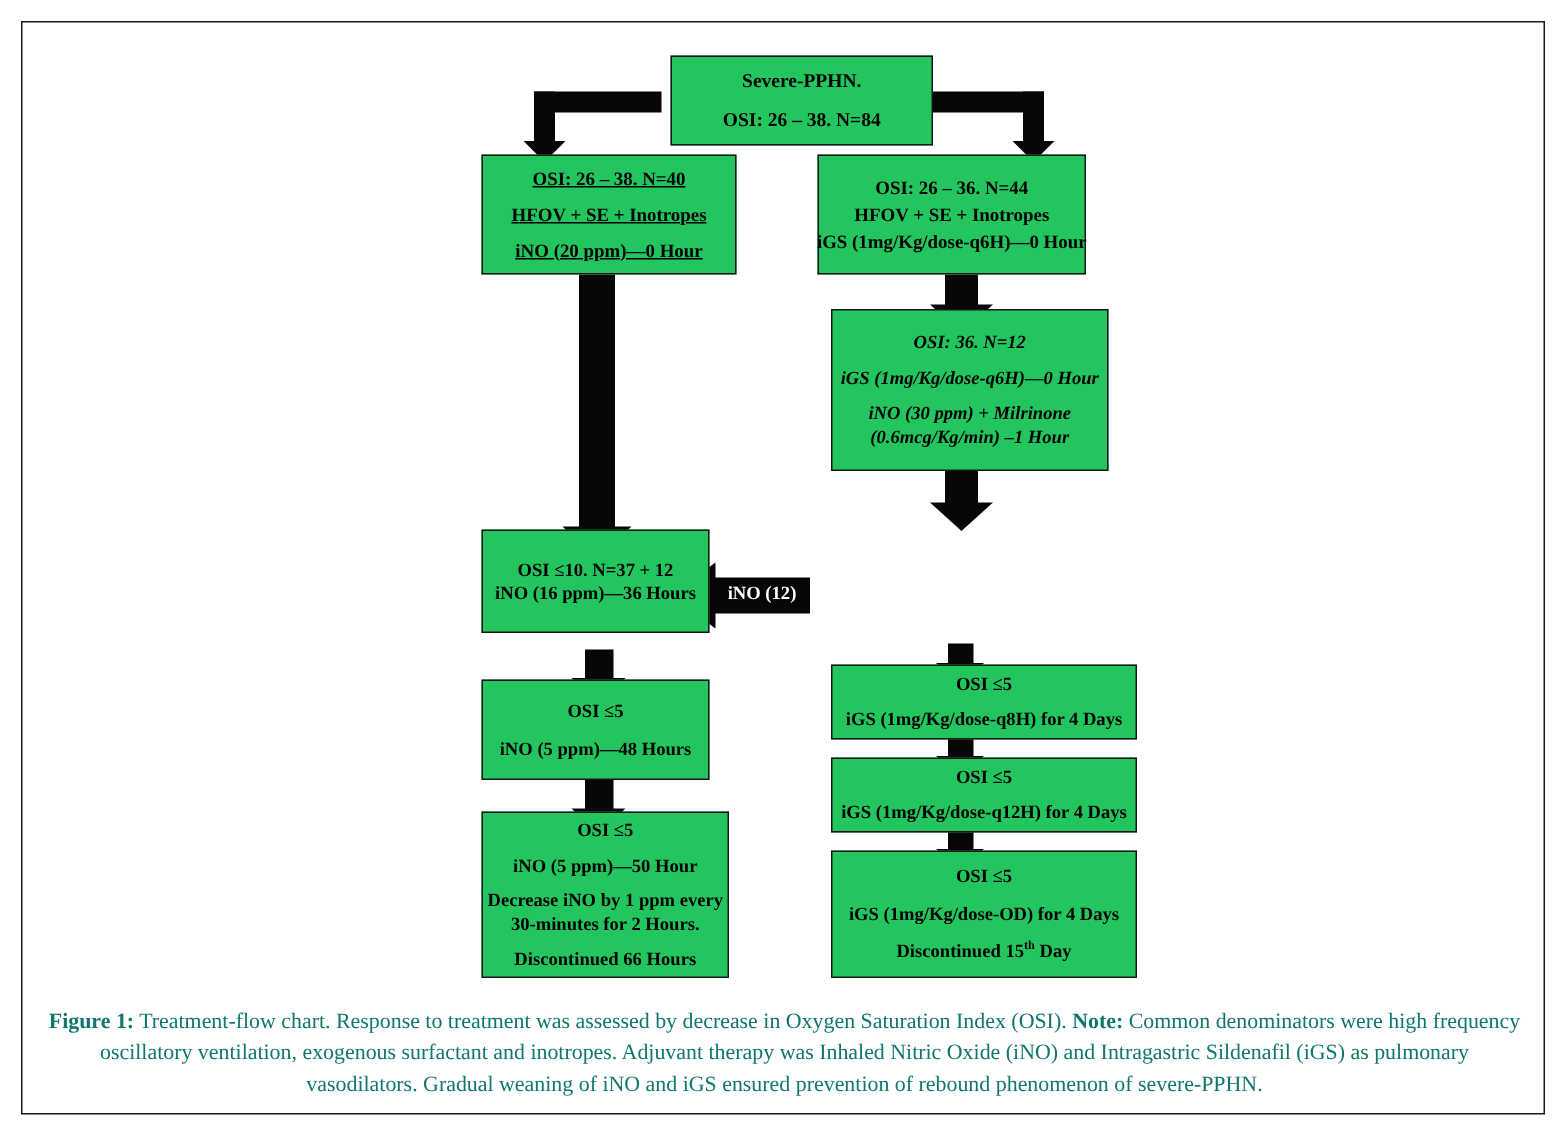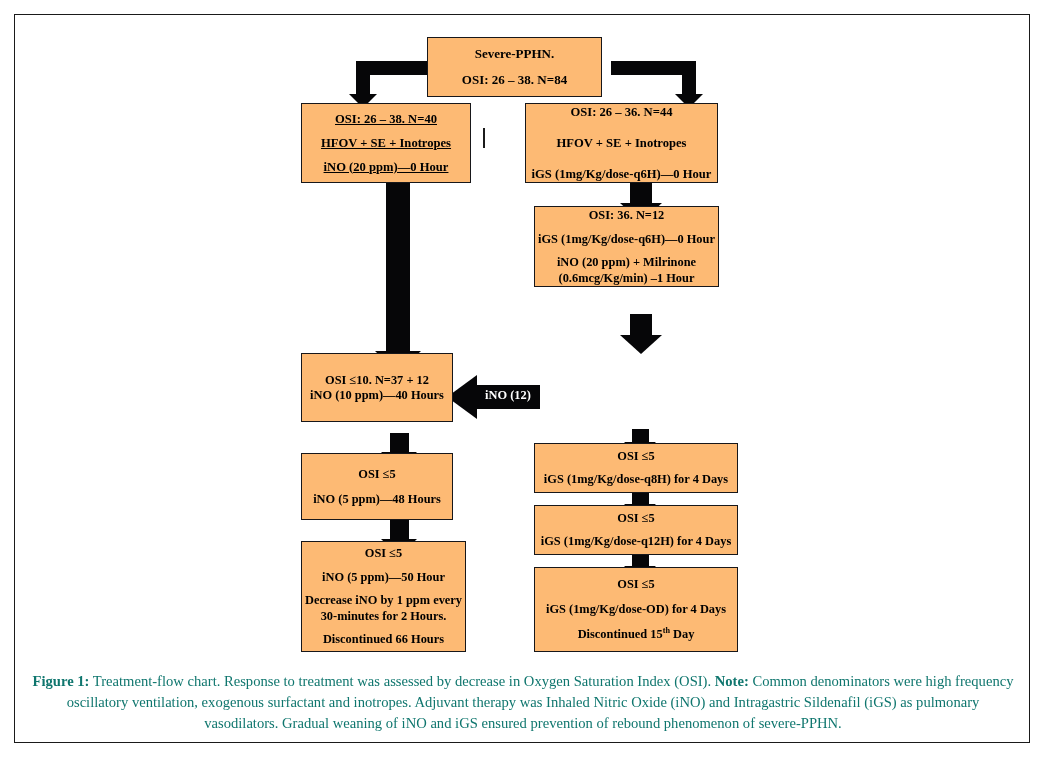--- a/index.html
+++ b/index.html
@@ -10,24 +10,24 @@
   #frame{
     position:absolute;left:14px;top:14px;width:1016px;height:729px;
     border:1.5px solid #1a1a1a;box-sizing:border-box;background:#fff;
   }
 
   #figure-area{position:absolute;left:0;top:0;width:1016px;height:637px;}
 
   
   .node{
     position:absolute;box-sizing:border-box;
-    border:1.5px solid #17171a;background:#fdba74;
+    border:1.5px solid #17171a;background:#22c55e;
     display:flex;flex-direction:column;align-items:center;justify-content:center;
     font-family:"Liberation Serif",serif;font-weight:bold;color:#000;
-    text-align:center;z-index:5;
+    text-align:center;z-index:5;margin-left:20px;
   }
   .node .ln{display:block;white-space:nowrap;}
   .node .ln.tight{line-height:1.12;}
 
   
   .shaft{position:absolute;background:#060608;z-index:2;}
   .head-down{
     position:absolute;width:0;height:0;z-index:2;
     border-left-style:solid;border-right-style:solid;
     border-left-color:transparent;border-right-color:transparent;
@@ -106,36 +106,36 @@
         <span class="ln">Severe-PPHN.</span>
         <span class="ln">OSI: 26 – 38. N=84</span>
       </div>
 
       <div class="node" style="left:286px;top:88px;width:170px;height:80px;font-size:12.6px;gap:9px;text-decoration:underline;">
         <span class="ln">OSI: 26 – 38. N=40</span>
         <span class="ln">HFOV + SE + Inotropes</span>
         <span class="ln">iNO (20 ppm)—0 Hour</span>
       </div>
 
-      <div class="node" style="left:510px;top:88px;width:193px;height:80px;font-size:12.6px;gap:16px;">
+      <div class="node" style="left:510px;top:88px;width:179px;height:80px;font-size:12.6px;gap:3px;">
         <span class="ln">OSI: 26 – 36. N=44</span>
         <span class="ln">HFOV + SE + Inotropes</span>
         <span class="ln">iGS (1mg/Kg/dose-q6H)—0 Hour</span>
       </div>
 
-      <div class="node" style="left:519px;top:191px;width:185px;height:81px;font-size:12.4px;gap:9px;">
+      <div class="node" style="left:519px;top:191px;width:185px;height:108px;font-size:12.4px;gap:9px;font-style:italic;">
         <span class="ln">OSI: 36. N=12</span>
         <span class="ln">iGS (1mg/Kg/dose-q6H)—0 Hour</span>
-        <span class="ln tight" style="margin-bottom:-7px;">iNO (20 ppm) + Milrinone</span>
+        <span class="ln tight" style="margin-bottom:-7px;">iNO (30 ppm) + Milrinone</span>
         <span class="ln tight">(0.6mcg/Kg/min) –1 Hour</span>
       </div>
 
       <div class="node" style="left:286px;top:338px;width:152px;height:69px;font-size:12.4px;">
         <span class="ln">OSI ≤10. N=37 + 12</span>
-        <span class="ln">iNO (10 ppm)—40 Hours</span>
+        <span class="ln">iNO (16 ppm)—36 Hours</span>
       </div>
 
 
       <div class="node" style="left:286px;top:438px;width:152px;height:67px;font-size:12.4px;gap:10px;">
         <span class="ln">OSI ≤5</span>
         <span class="ln">iNO (5 ppm)—48 Hours</span>
       </div>
 
       <div class="node" style="left:286px;top:526px;width:165px;height:111px;font-size:12.4px;gap:9px;">
         <span class="ln">OSI ≤5</span>

